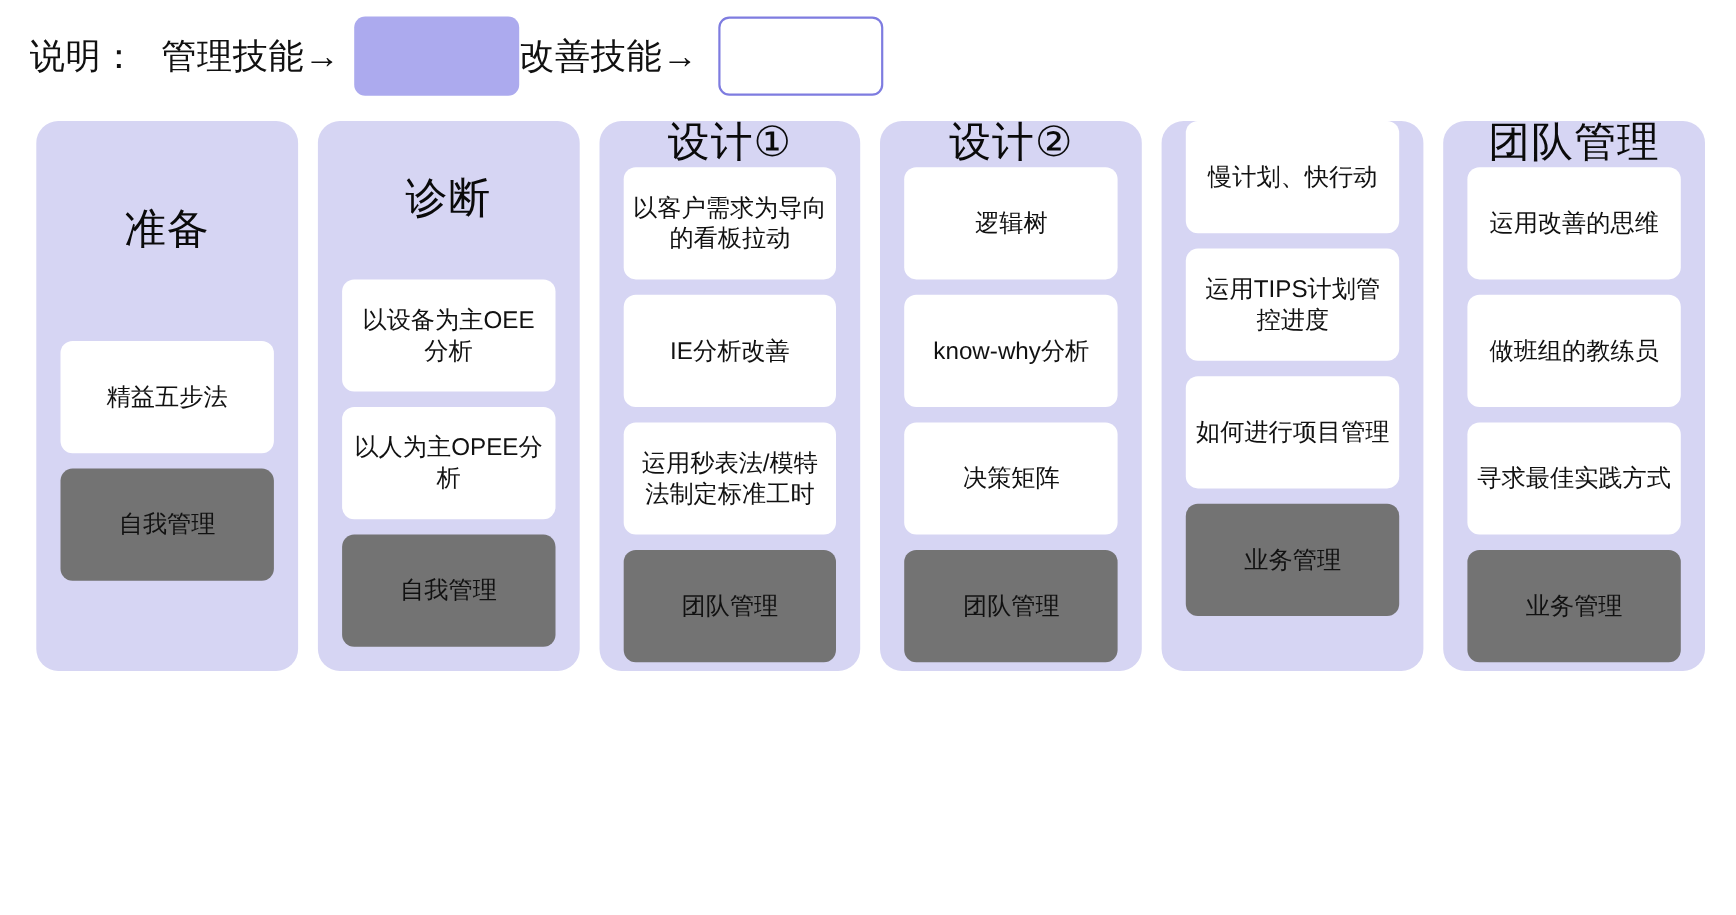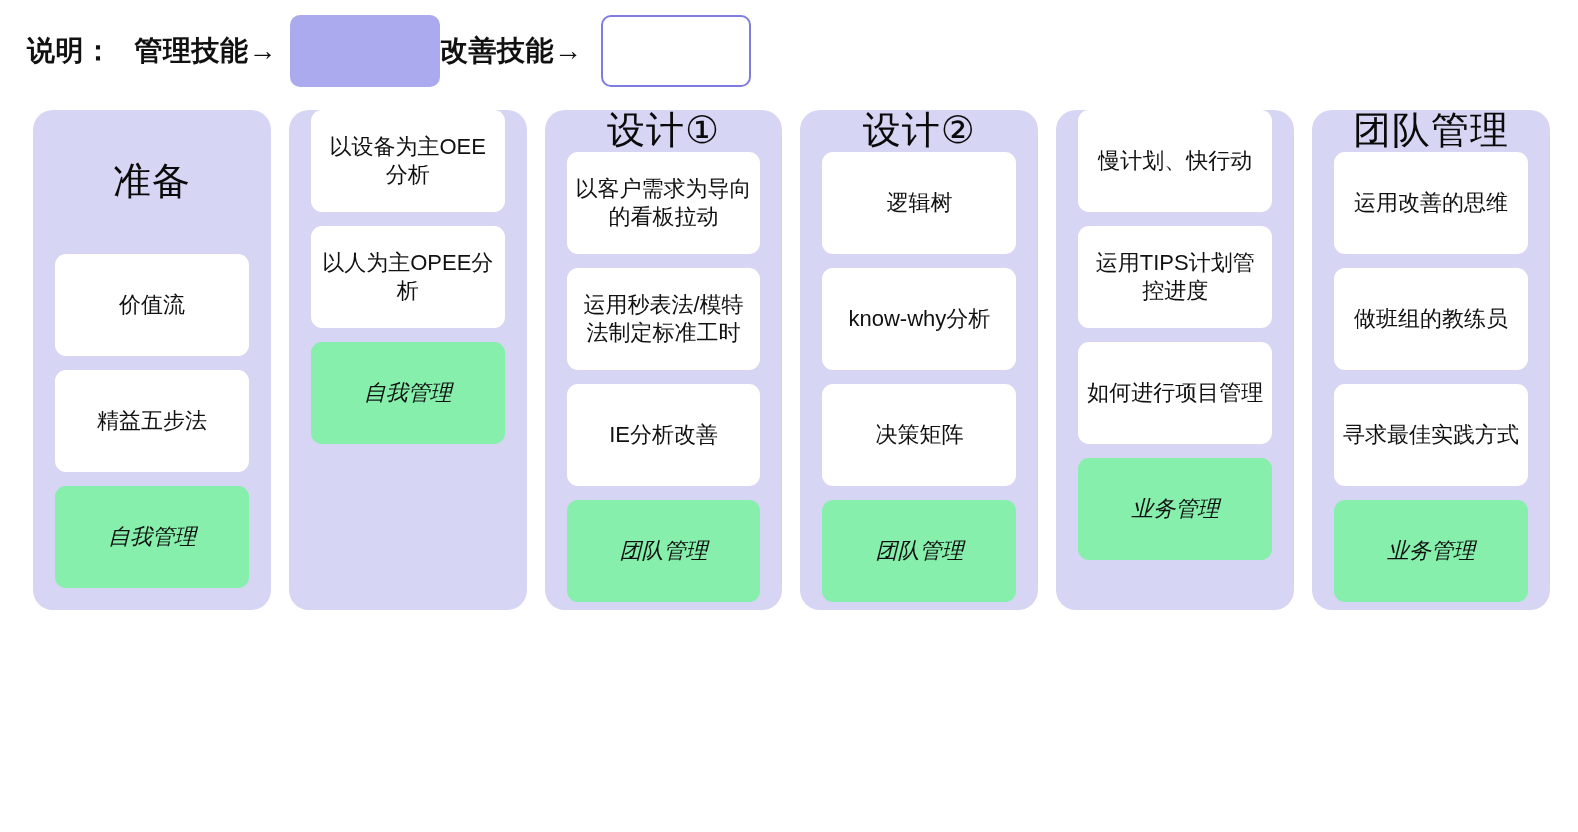--- a/index.html
+++ b/index.html
@@ -20,22 +20,22 @@
   #legend {
     position: absolute;
     left: 0;
     top: 0;
     width: 1578px;
     height: 102px;
     display: flex;
     align-items: center;
   }
   .legend-text {
-    font-size: 28px;
-    font-weight: bold;
+    font-size: 32px;
+    font-weight: normal;
     letter-spacing: 0.5px;
     white-space: nowrap;
     line-height: 1;
   }
   #legend-caption { margin-left: 27px; }
   #legend-mgmt-label { margin-left: 22px; }
   #legend-mgmt-swatch {
     margin-left: 13px;
     width: 150px;
     height: 72px;
@@ -97,21 +97,21 @@
     align-items: center;
     justify-content: center;
     text-align: center;
     padding: 2px 8px;
     box-sizing: border-box;
     font-size: 22px;
     line-height: 1.28;
     color: #111111;
   }
   .card.white { background: #ffffff; }
-  .card.accent { background: #86efac; font-style: italic; }
+  .card.accent { background: #737373; }
   .card-text {
     display: block;
     width: 100%;
   }
 </style>
 </head>
 <body>
 
 <div id="legend">
   <span id="legend-caption" class="legend-text">说明：</span>
@@ -119,55 +119,53 @@
   <div id="legend-mgmt-swatch"></div>
   <span id="legend-improve-label" class="legend-text">改善技能→</span>
   <div id="legend-improve-swatch"></div>
 </div>
 
 <div id="board">
     <div class="column">
       <div class="column-title">准备</div>
       <div class="cards">
         <div class="card white">
-          <span class="card-text">价值流</span>
-        </div>
-        <div class="card white">
           <span class="card-text">精益五步法</span>
         </div>
         <div class="card accent">
           <span class="card-text">自我管理</span>
         </div>
       </div>
     </div>
     <div class="column">
+      <div class="column-title">诊断</div>
       <div class="cards">
         <div class="card white">
           <span class="card-text">以设备为主OEE分析</span>
         </div>
         <div class="card white">
           <span class="card-text">以人为主OPEE分析</span>
         </div>
         <div class="card accent">
           <span class="card-text">自我管理</span>
         </div>
       </div>
     </div>
     <div class="column">
       <div class="column-title">设计①</div>
       <div class="cards">
         <div class="card white">
           <span class="card-text">以客户需求为导向的看板拉动</span>
         </div>
         <div class="card white">
+          <span class="card-text">IE分析改善</span>
+        </div>
+        <div class="card white">
           <span class="card-text">运用秒表法/模特法制定标准工时</span>
         </div>
-        <div class="card white">
-          <span class="card-text">IE分析改善</span>
-        </div>
         <div class="card accent">
           <span class="card-text">团队管理</span>
         </div>
       </div>
     </div>
     <div class="column">
       <div class="column-title">设计②</div>
       <div class="cards">
         <div class="card white">
           <span class="card-text">逻辑树</span>

